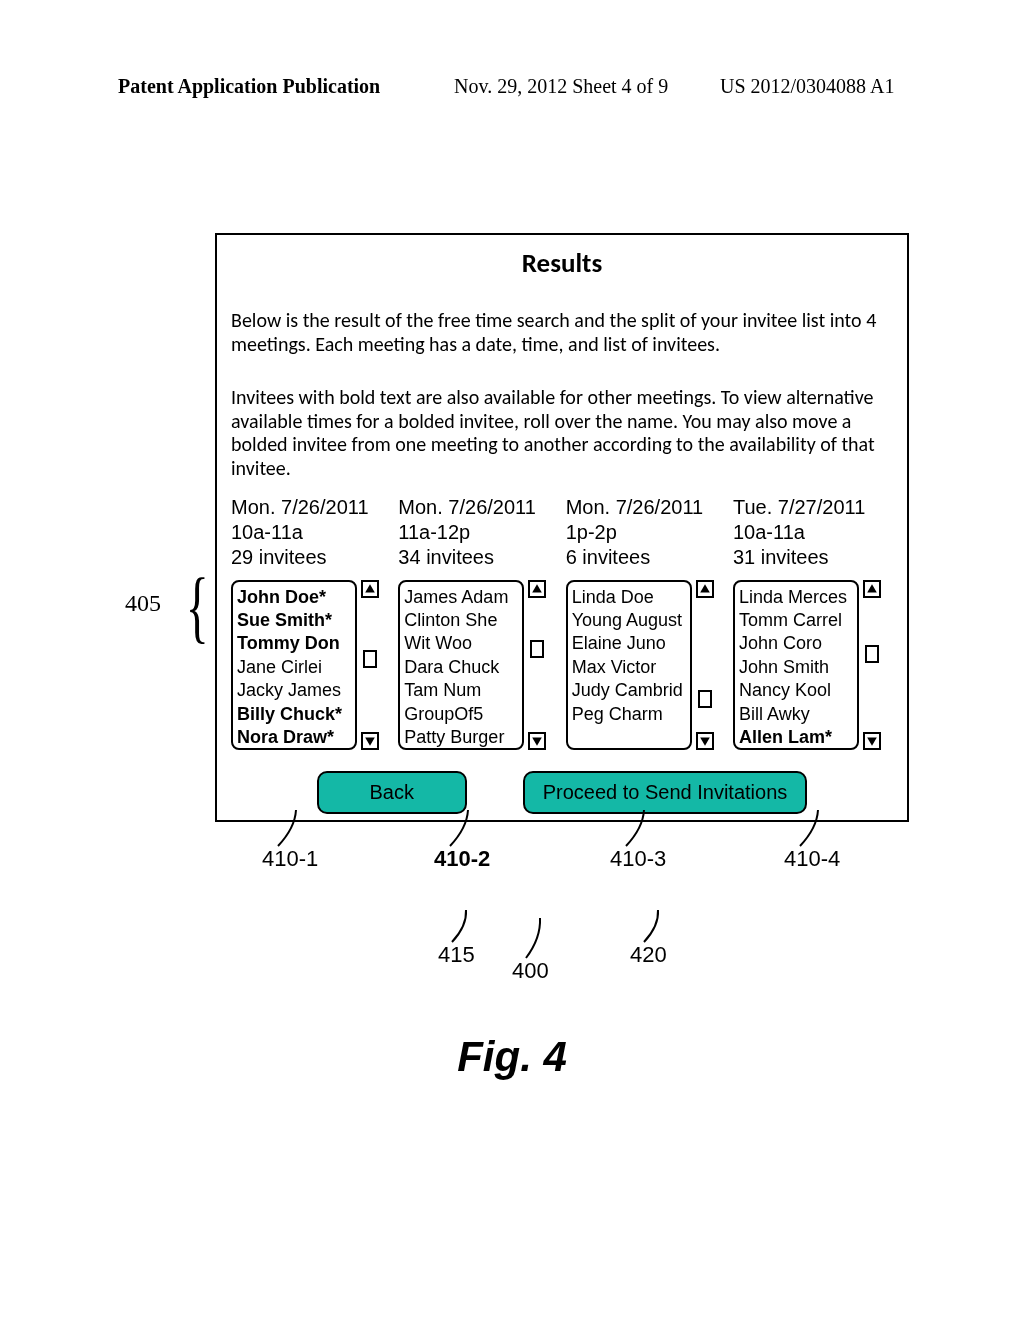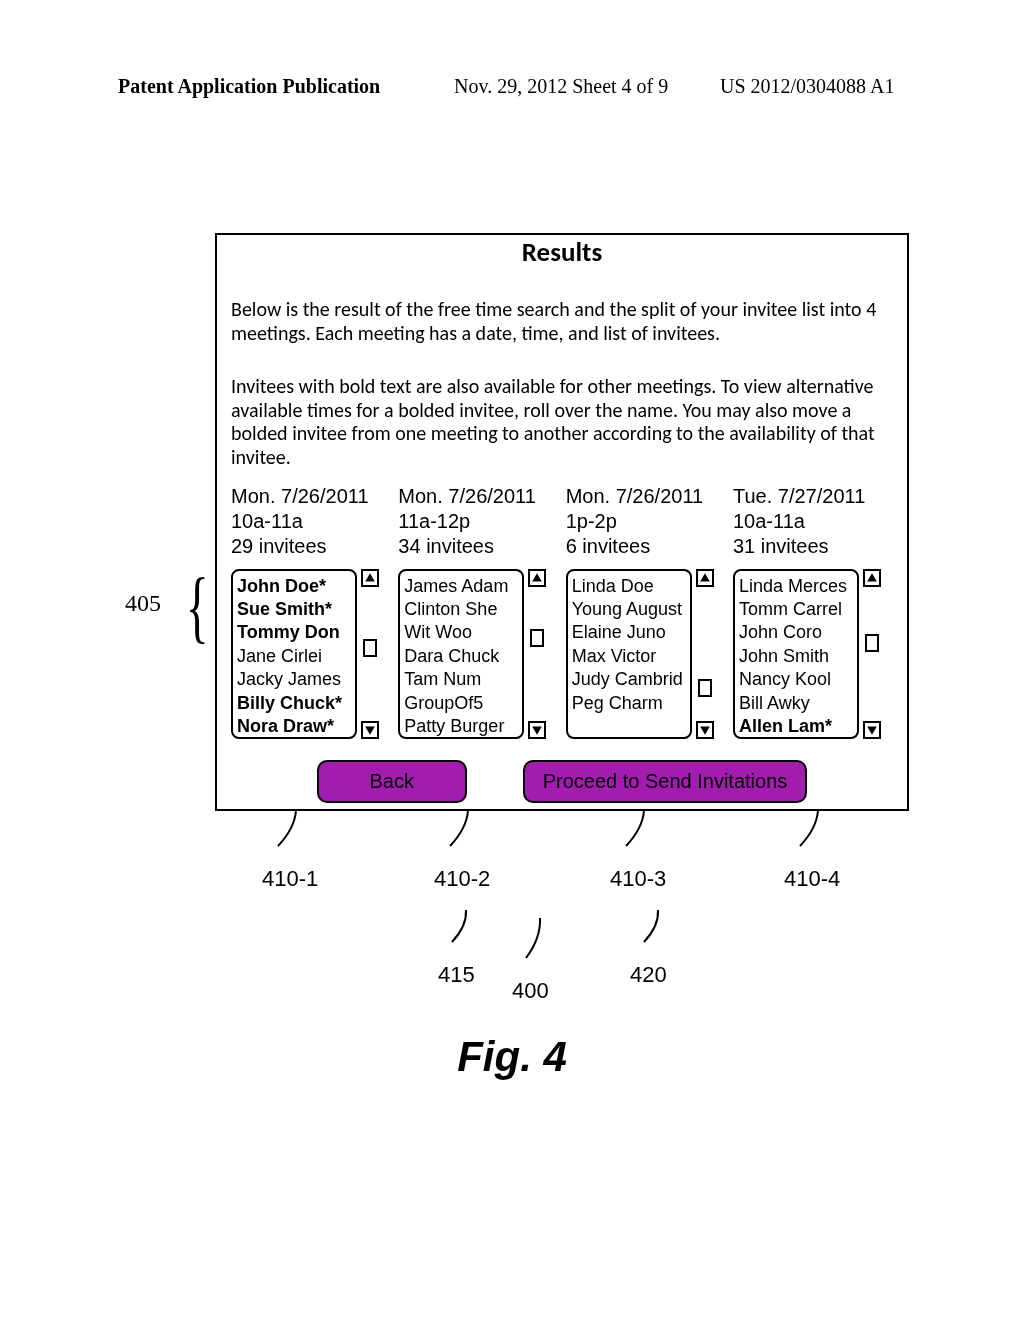--- a/index.html
+++ b/index.html
@@ -7,43 +7,43 @@
   .page { position: relative; width: 1024px; height: 1320px; }
 
   .header-line { position: absolute; top: 75px; font-size: 20px; }
   .header-left { left: 118px; font-weight: bold; }
   .header-mid { left: 454px; }
   .header-right { left: 720px; }
 
   .ref-405 { position: absolute; left: 125px; top: 590px; font-size: 24px; }
   .brace-405 { position: absolute; left: 178px; top: 568px; font-size: 80px; line-height: 76px; font-family: Times, serif; transform: scaleX(0.6); }
 
-  .results-box { position: absolute; left: 215px; top: 233px; width: 694px; border: 2.5px solid #000; padding: 0 14px 70px 14px; }
+  .results-box { position: absolute; left: 215px; top: 233px; width: 694px; border: 2.5px solid #000; padding: 11px 14px 70px 14px; }
   .results-title { text-align: center; font-weight: bold; font-size: 27px; font-family: Calibri, Arial, sans-serif; margin-bottom: 6px; }
   .results-para { font-size: 20px; font-family: Calibri, Arial, sans-serif; line-height: 1.18; margin-bottom: 14px; margin-top: 30px; }
 
   .columns { display: flex; justify-content: space-between; margin-top: 8px; }
   .col { width: 160px; }
   .col-head { font-size: 20px; font-family: Arial, sans-serif; line-height: 1.25; margin-bottom: 10px; white-space: nowrap; }
 
   .listwrap { position: relative; display: flex; }
   .listbox { border: 2px solid #000000; border-radius: 8px; width: 126px; height: 170px; padding: 4px 4px; overflow: hidden; font-family: Arial, sans-serif; font-size: 18px; line-height: 1.3; }
   .listbox .bold { font-weight: 900; }
 
   .scrollbar { width: 18px; margin-left: 4px; display: flex; flex-direction: column; justify-content: space-between; height: 170px; }
   .scrollbtn { width: 18px; height: 18px; border: 2px solid #000; display: flex; align-items: center; justify-content: center; }
   .scrollbtn svg { width: 12px; height: 12px; }
   .scrolltrack { flex: 1; margin: 2px 0; position: relative; }
   .scrollthumb { position: absolute; left: 2px; width: 14px; height: 18px; border: 2px solid #000; background: #fff; }
 
   .action-row { position: absolute; left: 0; right: 0; bottom: 6px; display: flex; justify-content: center; gap: 40px; }
-  .btn { border: 2px solid #000; border-radius: 10px; min-width: 150px; padding: 8px 18px; font-family: Arial, sans-serif; font-size: 20px; text-align: center; background: #a21caf; }
+  .btn { border: 2px solid #000; border-radius: 10px; min-width: 150px; padding: 8px 18px; font-family: Arial, sans-serif; font-size: 20px; text-align: center; background: #14b8a6; }
   .btn.wide { min-width: 190px; line-height: 1.15; margin-left: 16px; }
 
-  .annot { position: absolute; font-size: 22px; font-family: Arial, sans-serif; margin-top: 20px; }
+  .annot { position: absolute; font-size: 22px; font-family: Arial, sans-serif; }
   .annot-line { position: absolute; }
   .annot-line svg { display: block; }
 
   .fig-caption { position: absolute; left: 0; width: 1024px; top: 1033px; text-align: center; font-size: 42px; font-weight: 900; font-style: italic; font-family: Arial, Helvetica, sans-serif; }
 </style>
 </head>
 <body>
 
 <div class="page">
   <div class="header-line header-left">Patent Application Publication</div>
@@ -187,21 +187,21 @@
         <svg width="38" height="56">
           <path d="M 28 10 Q 27 28 10 46" fill="none" stroke="#000" stroke-width="2"></path>
         </svg>
       </div>
       <div class="annot" style="left: 262px; top: 846px;">410-1</div>
       <div class="annot-line" style="left: 440px; top: 800px;">
         <svg width="38" height="56">
           <path d="M 28 10 Q 27 28 10 46" fill="none" stroke="#000" stroke-width="2"></path>
         </svg>
       </div>
-      <div class="annot" style="left: 434px; top: 846px;">410-2</div>
+      <div class="annot" style="left: 434px; top: 846px; font-weight: bold;">410-2</div>
       <div class="annot-line" style="left: 616px; top: 800px;">
         <svg width="38" height="56">
           <path d="M 28 10 Q 27 28 10 46" fill="none" stroke="#000" stroke-width="2"></path>
         </svg>
       </div>
       <div class="annot" style="left: 610px; top: 846px;">410-3</div>
       <div class="annot-line" style="left: 790px; top: 800px;">
         <svg width="38" height="56">
           <path d="M 28 10 Q 27 28 10 46" fill="none" stroke="#000" stroke-width="2"></path>
         </svg>

